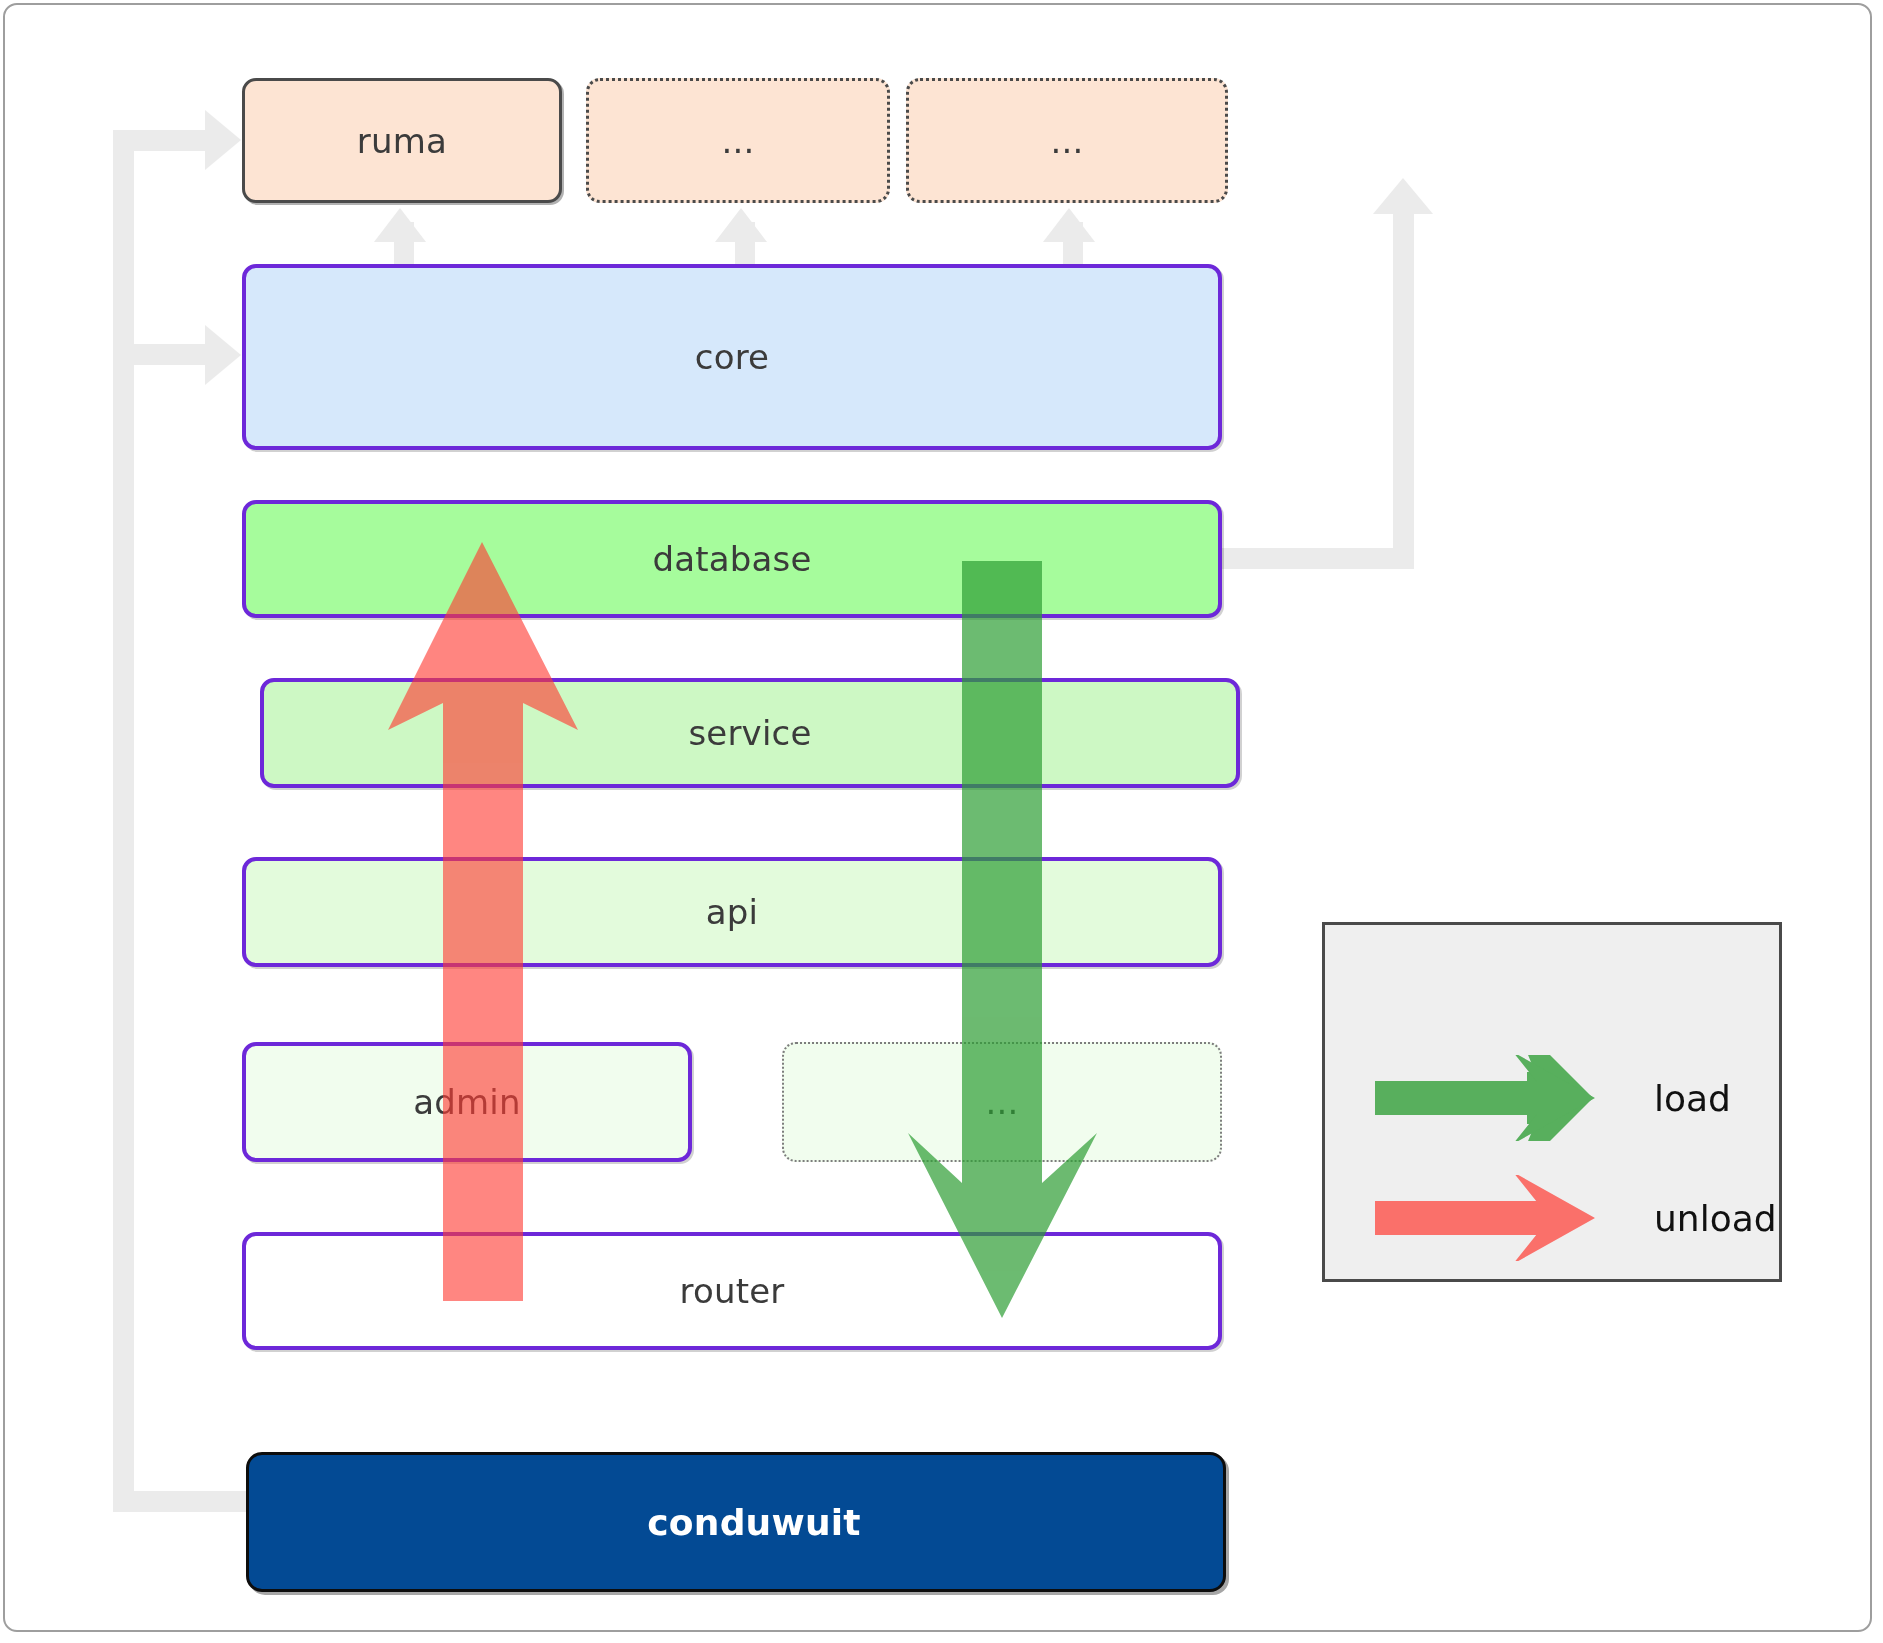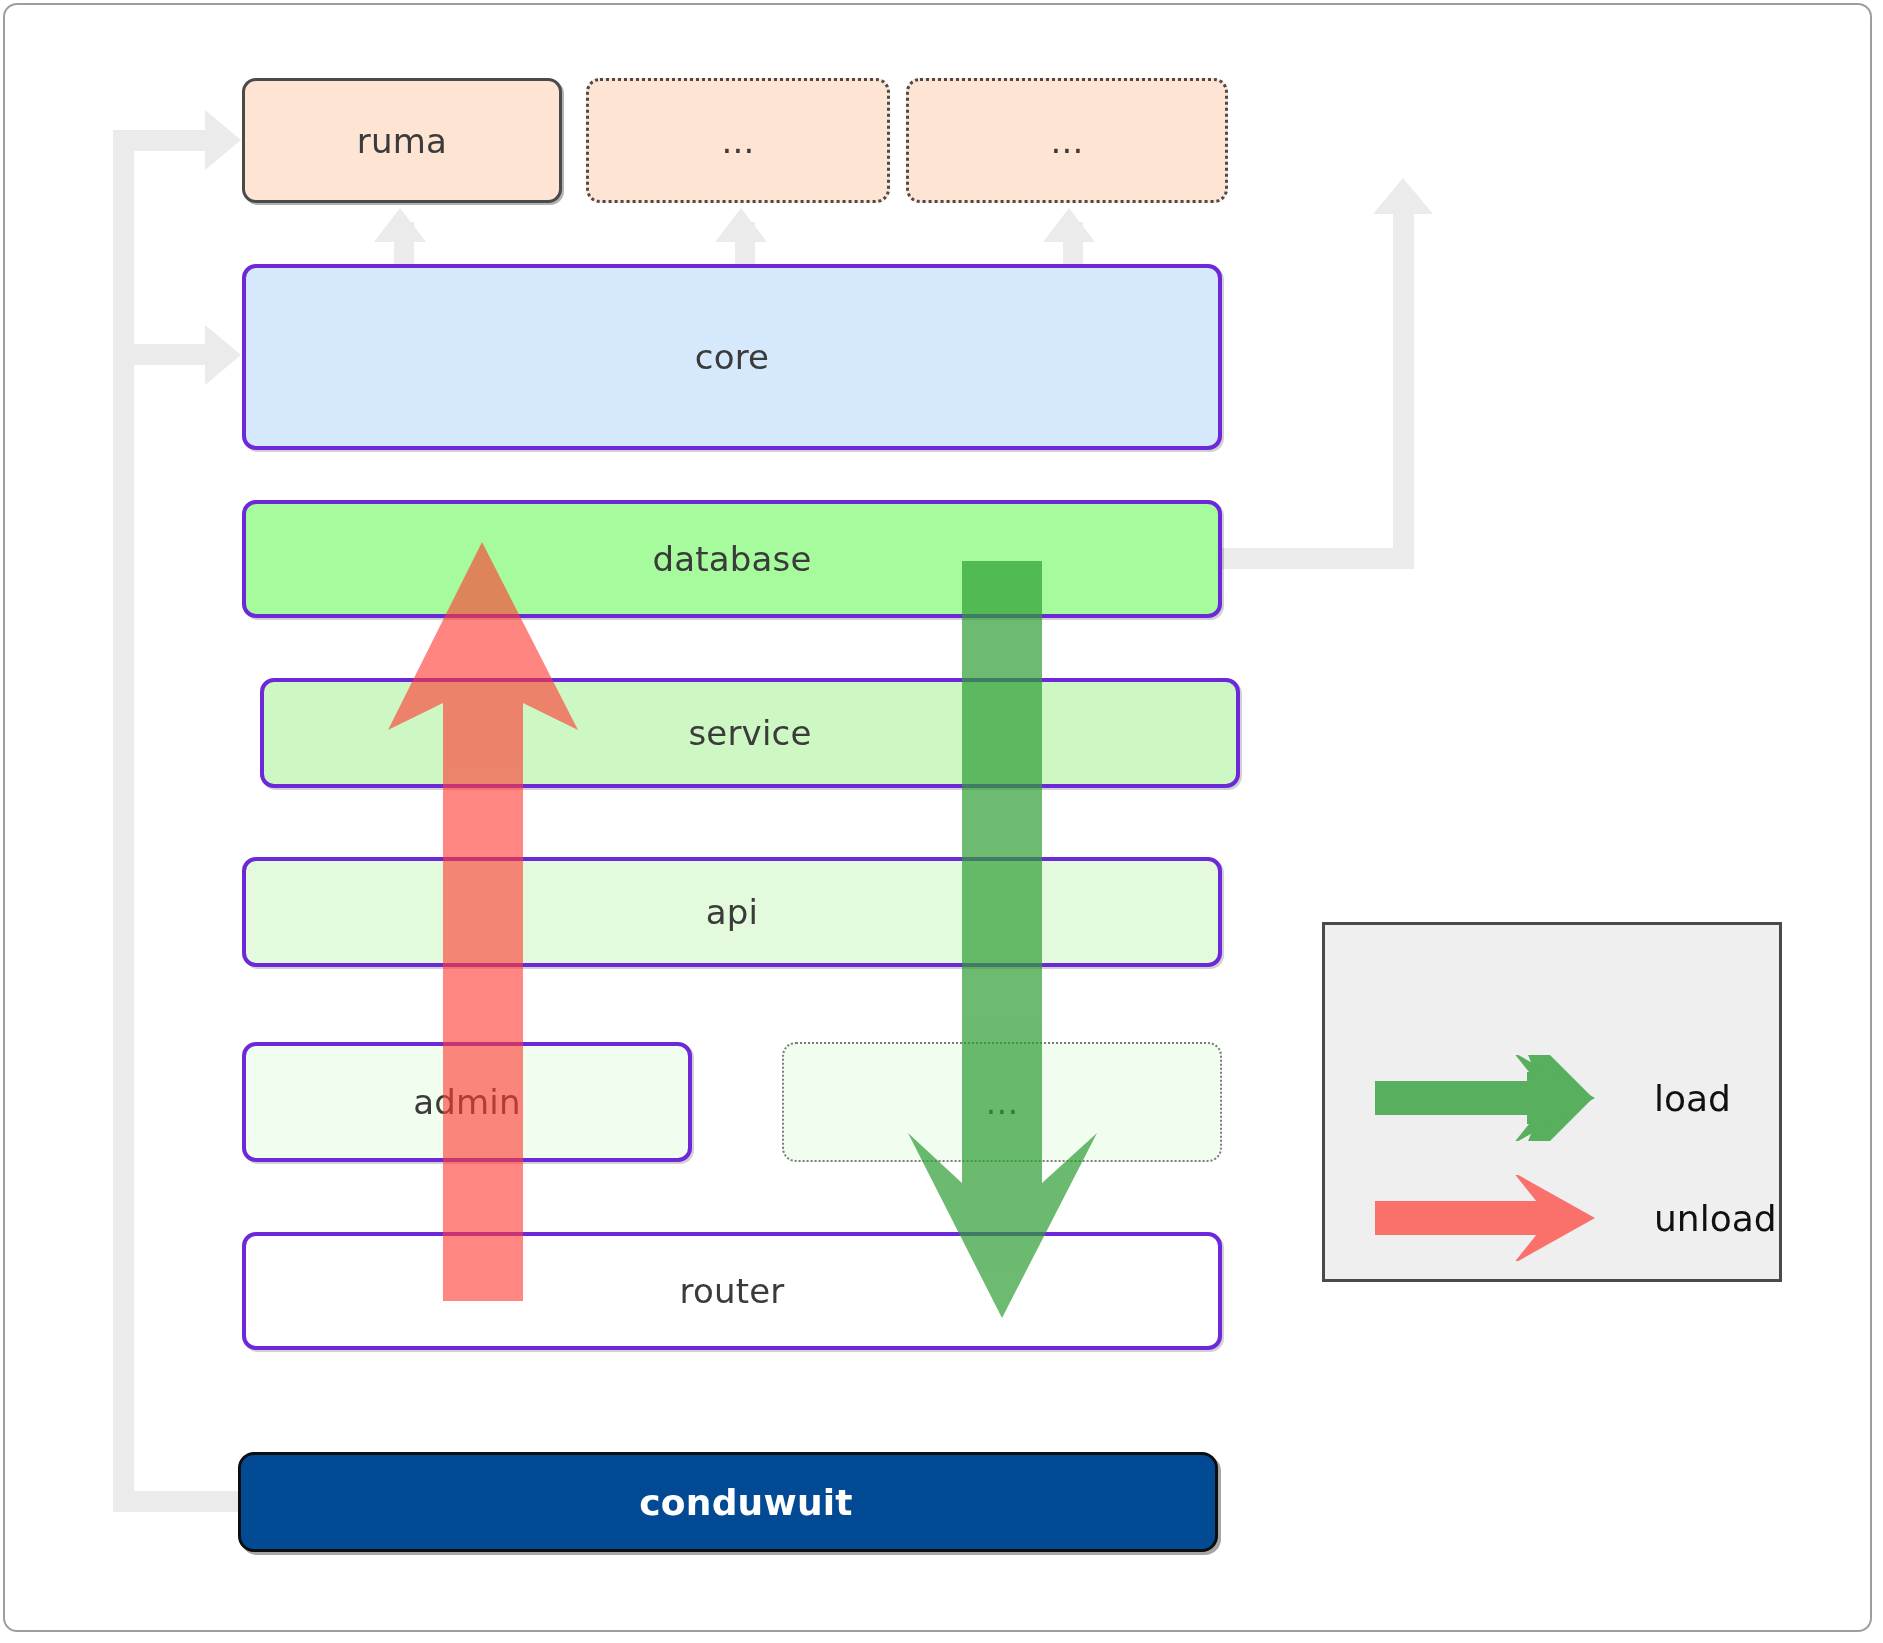--- a/index.html
+++ b/index.html
@@ -183,21 +183,21 @@
     <span>admin</span>
   </div>
   <div class="node layer dotted" style="left:782px; top:1042px; width:440px; height:120px; background:#f1fdee;">
     <span>...</span>
   </div>
 
   <div class="node layer" style="left:242px; top:1232px; width:980px; height:118px; background:#ffffff;">
     <span>router</span>
   </div>
 
-  <div class="node bin" style="left:238px; top:1452px; width:980px; height:100px;padding-left:36px;">
+  <div class="node bin" style="left:246px; top:1452px; width:980px; height:140px;padding-left:36px;">
     <span>conduwuit</span>
   </div>
 
   <svg id="flow" width="1883" height="1643">
 
     <g opacity="0.62">
       <rect x="443" y="700" width="80" height="601" fill="#ff3b33"></rect>
       <path d="M 482 542 L 578 730 L 523 703 L 523 716 L 443 716 L 443 703 L 388 730 Z" fill="#ff3b33"></path>
     </g>
 

